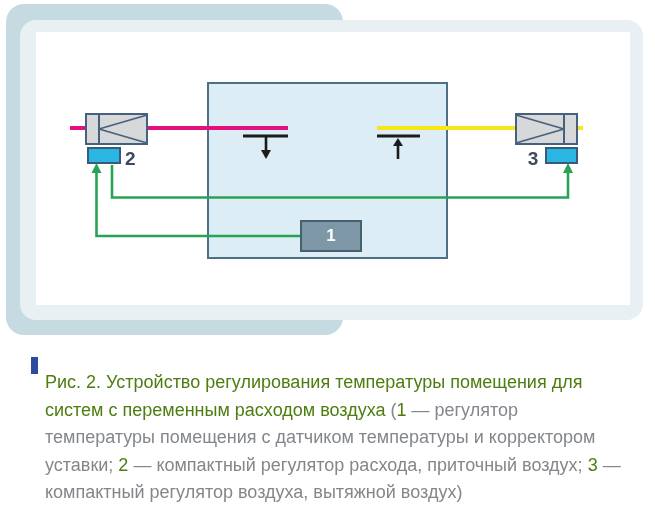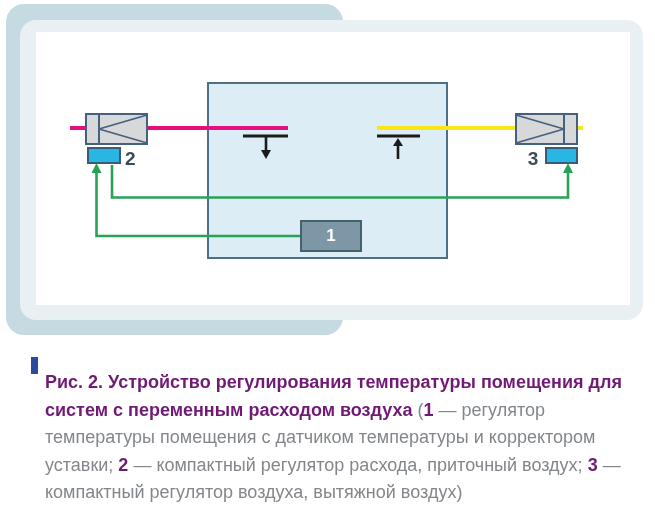--- a/index.html
+++ b/index.html
@@ -53,21 +53,21 @@
   }
   .wiring{left:0;top:0;width:655px;height:510px;pointer-events:none;}
   
   .caption-bullet{
     left:31px;top:357px;width:7px;height:17px;background:#2a4b9e;
   }
   .caption{
     left:45px;top:351px;width:588px;
     font-size:18px;line-height:27.5px;color:#83878b;
   }
-  .caption .b{font-weight:700;color:#701a75;}
+  .caption .b{font-weight:400;color:#4d7c0f;}
 </style>
 </head>
 <body>
 
 <div class="abs panel-back"></div>
 <div class="abs panel-front"></div>
 <div class="abs canvas">
 
   <div class="abs room" style="left:171px;top:50px;"></div>
 

